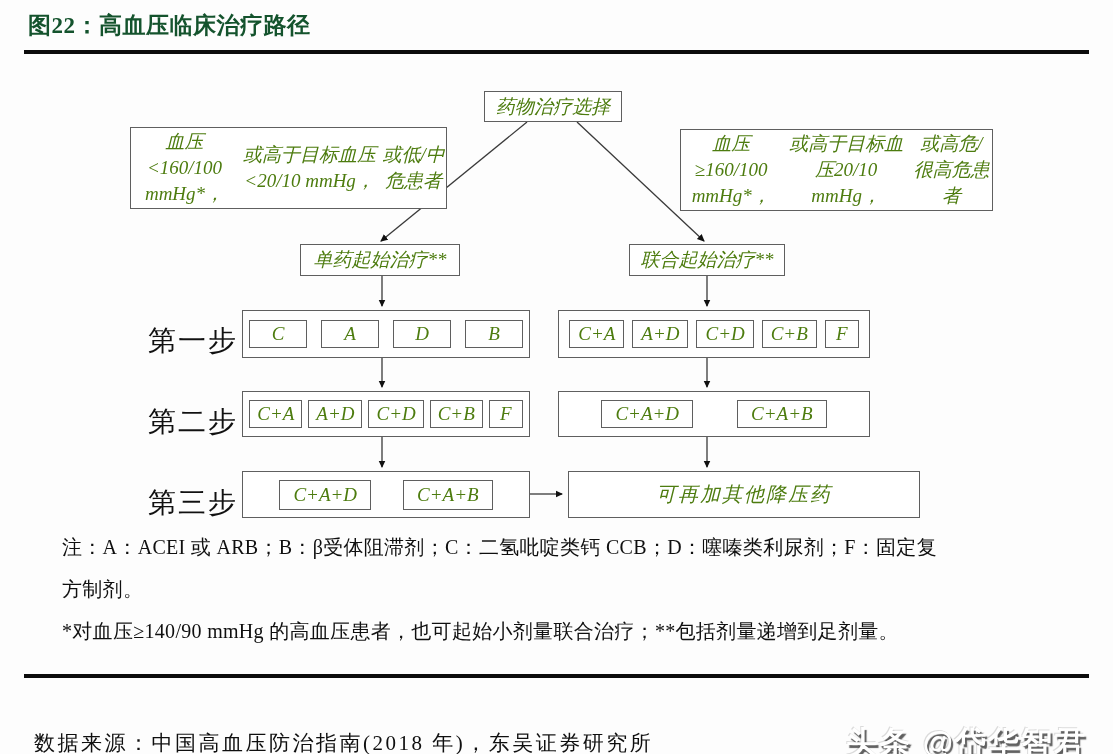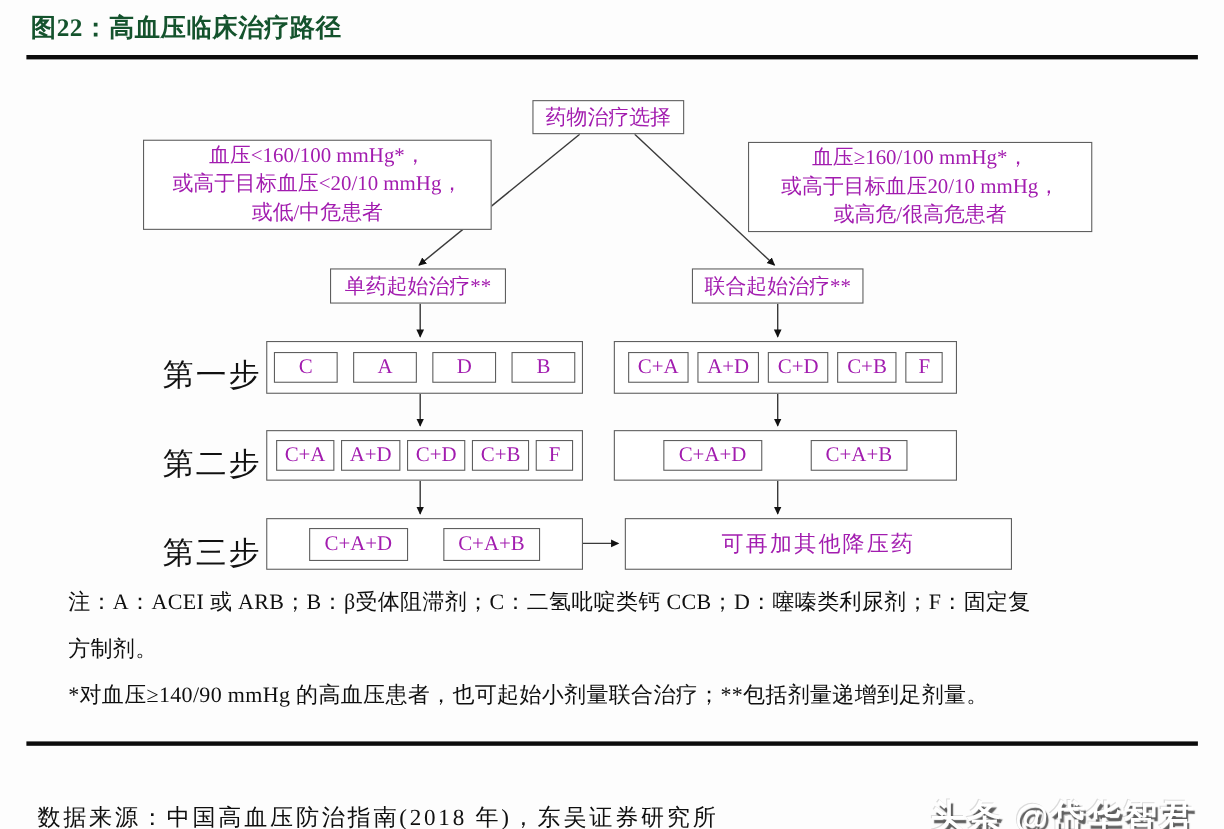--- a/index.html
+++ b/index.html
@@ -9,23 +9,23 @@
     font-family:"Liberation Serif","DejaVu Serif",serif;
   }
   .header{padding:10px 28px 0 28px;}
   .fig-title{font-size:23px;font-weight:bold;letter-spacing:.5px;line-height:32px;}
   .rule{height:4px;margin:8px 24px 0 24px;background:#0c0c0c;}
   .canvas{position:relative;height:614px;margin-top:6px;}
   .connectors{position:absolute;left:0;top:0;pointer-events:none;}
   .node{
     position:absolute;box-sizing:border-box;background:#ffffff;
     border:1.5px solid #5f5f5f;display:flex;align-items:center;justify-content:center;
-    font-size:19px;color:#a21caf;
+    font-size:19px;color:#4d7c0f;font-style:italic;
   }
-  .cond{flex-direction:column;line-height:26px;text-align:center;}
+  .cond{flex-direction:row;line-height:26px;text-align:center;}
   .chip-row{display:flex;align-items:center;justify-content:center;}
   .chip{
     box-sizing:border-box;border:1.5px solid #5f5f5f;background:#fff;
     height:28px;min-width:34px;padding:0 10px;display:flex;align-items:center;justify-content:center;
     font-size:19px;
   }
   .row-s1l{gap:14px;} .row-s1l .chip{min-width:58px;}
   .row-s2l{gap:6px;}  .row-s2l .chip{padding:0 7px;}
   .row-s1r{gap:8px;}  .row-s1r .chip{padding:0 8px;}
   .row-s2r{gap:44px;} .row-s2r .chip{padding:0 13px;}

